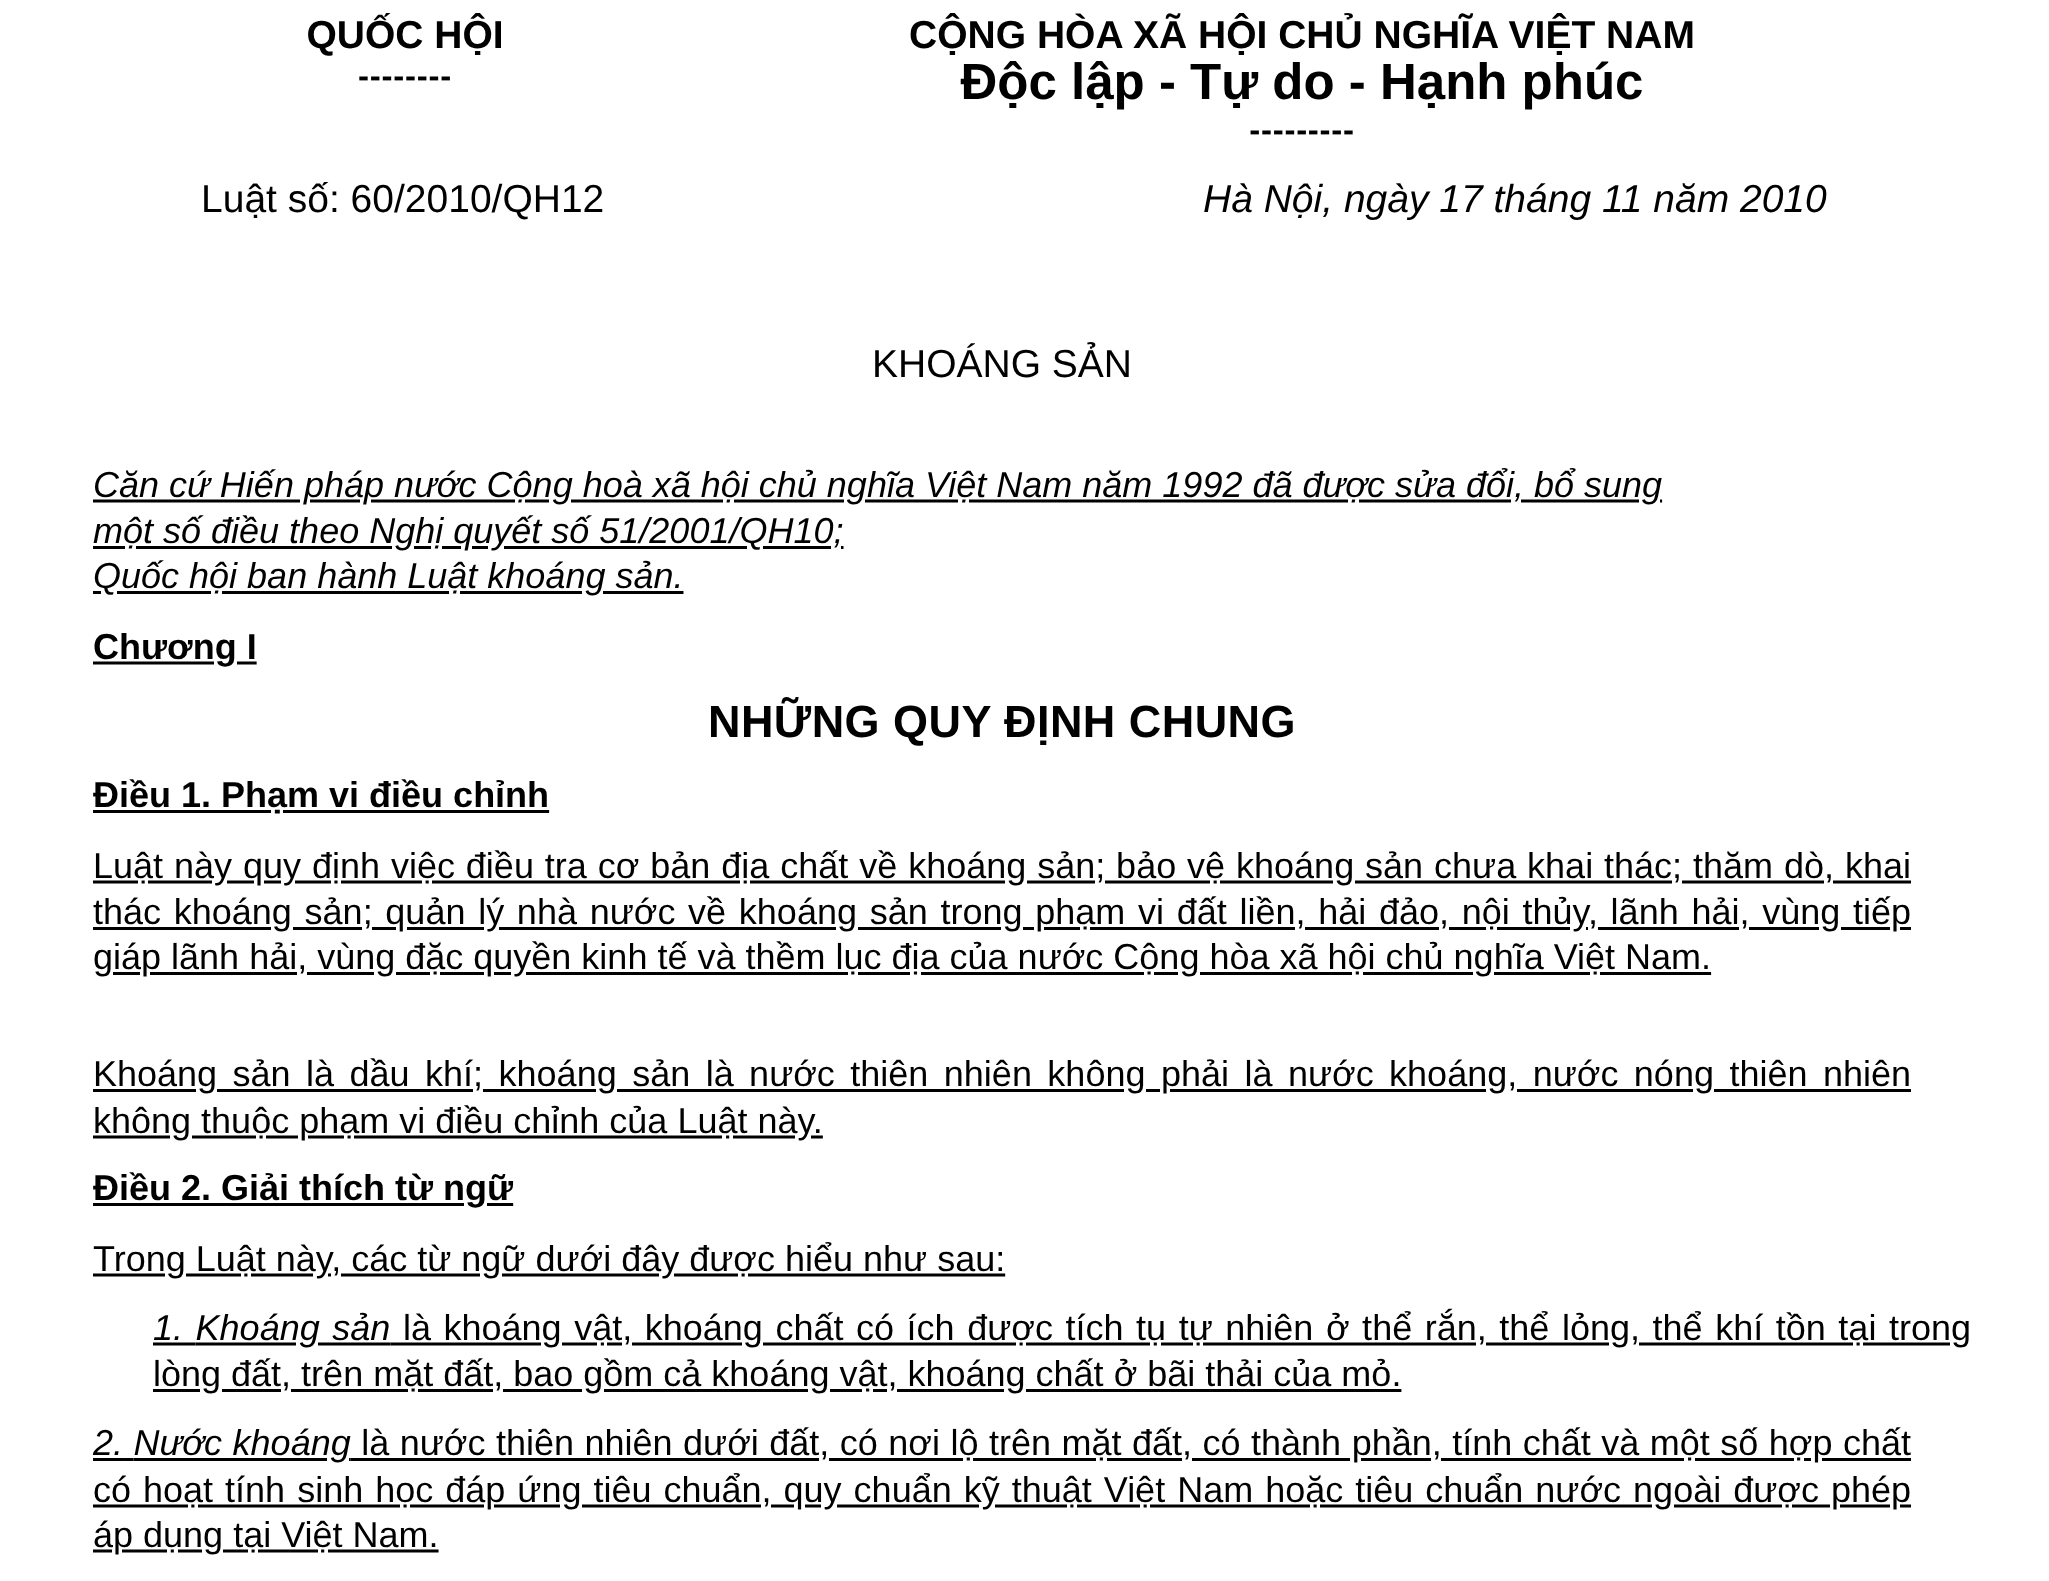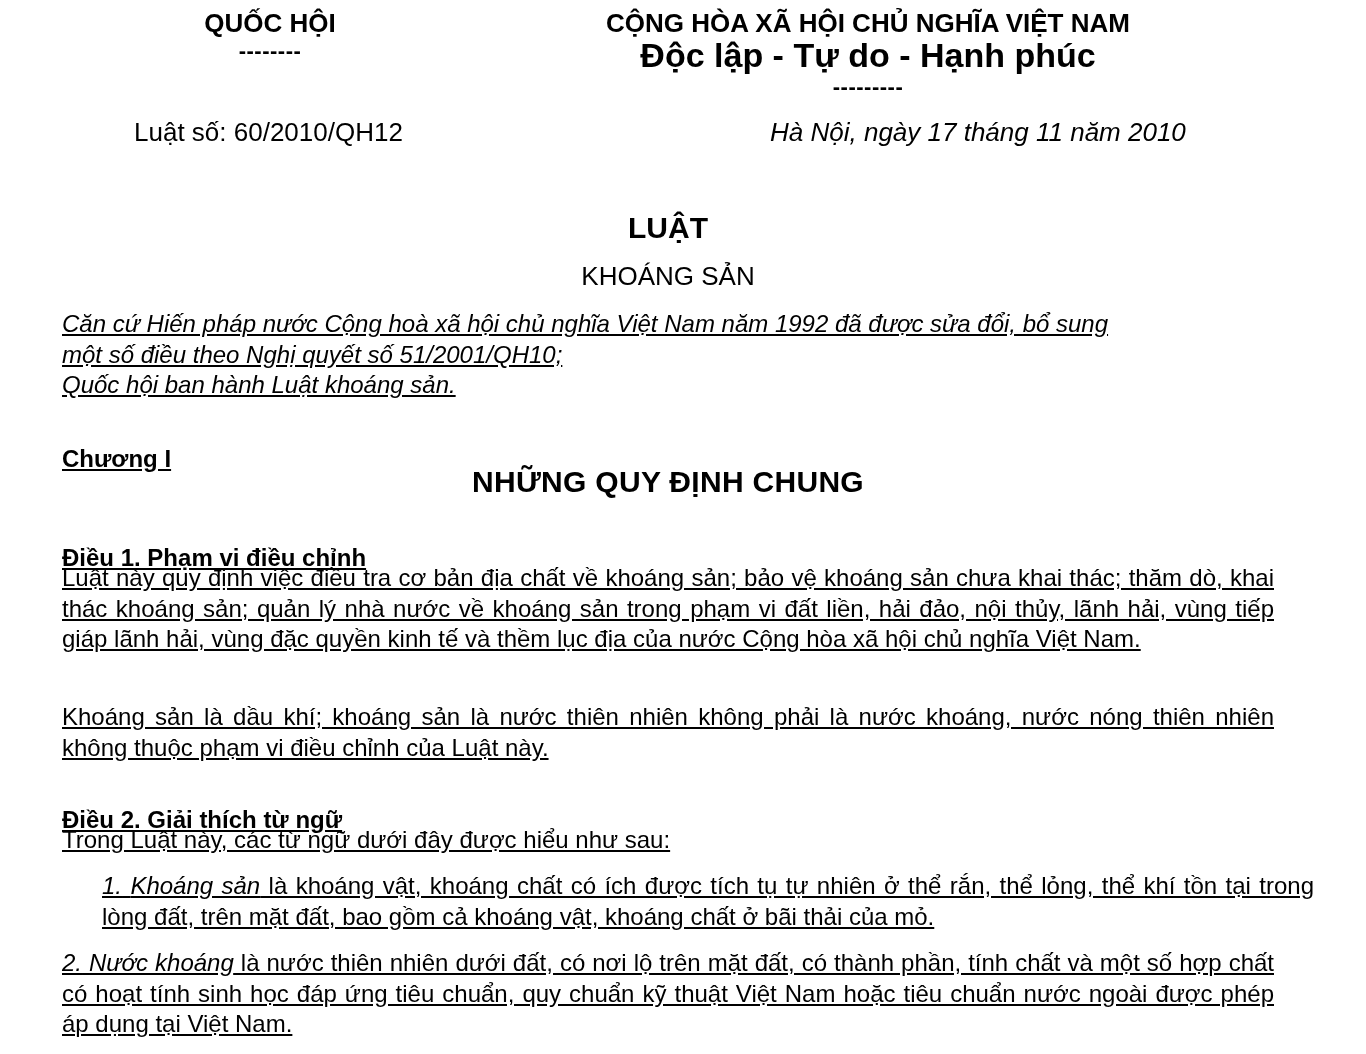--- a/index.html
+++ b/index.html
@@ -81,43 +81,42 @@
       width: 1212px;
       font-size: 24px;
       line-height: 30.5px;
       text-decoration: underline;
     }
     .italic-block { font-style: italic; }
     .justify {
       text-align: justify;
       text-align-last: left;
     }
-    .bold { font-weight: bold; margin-top: 27px; }
+    .bold { font-weight: bold; }
     .i { font-style: italic; }
     p { margin: 0; }
   </style>
 </head>
 <body>
 
 <div class="hdr-left" style="top:8px;">
   <div class="hdr-title">QUỐC HỘI</div>
   <div class="hdr-dash">--------</div>
 </div>
 
 <div class="hdr-right" style="top:8px;">
   <div class="hdr-title">CỘNG HÒA XÃ HỘI CHỦ NGHĨA VIỆT NAM</div>
   <div class="hdr-sub" style="margin-top:2px;">Độc lập - Tự do - Hạnh phúc</div>
   <div class="hdr-dash" style="margin-top:4px;">---------</div>
 </div>
 
 <div class="abs meta" style="left:134px; top:117px;">Luật số: 60/2010/QH12</div>
-<div class="abs meta italic" style="left:770px; top:117px;">Hà Nội, ngày 17 tháng 11 năm 2010</div>
+<div class="abs meta italic" style="left:802px; top:117px;">Hà Nội, ngày 17 tháng 11 năm 2010</div>
 
 <div class="center-block" style="top:211px;">
-  <div class="law-title">LUẬT</div>
   <div class="law-name" style="margin-top:16px;">KHOÁNG SẢN</div>
 </div>
 
 <div class="body-text italic-block" style="top:309px;">
   <div>Căn cứ Hiến pháp nước Cộng hoà xã hội chủ nghĩa Việt Nam năm 1992 đã được sửa đổi, bổ sung</div>
   <div>một số điều theo Nghị quyết số 51/2001/QH10;</div>
   <div>Quốc hội ban hành Luật khoáng sản.</div>
 </div>
 
 <div class="body-text bold" style="top:417px;">Chương I</div>

